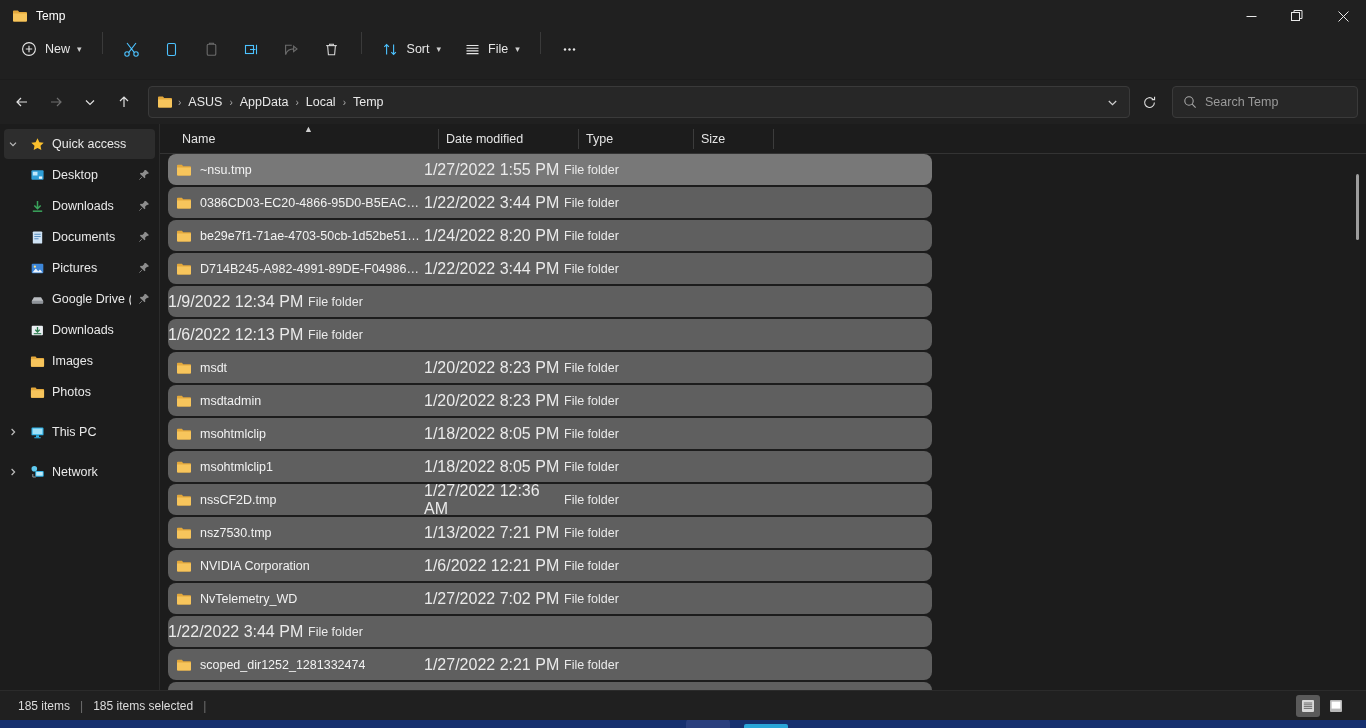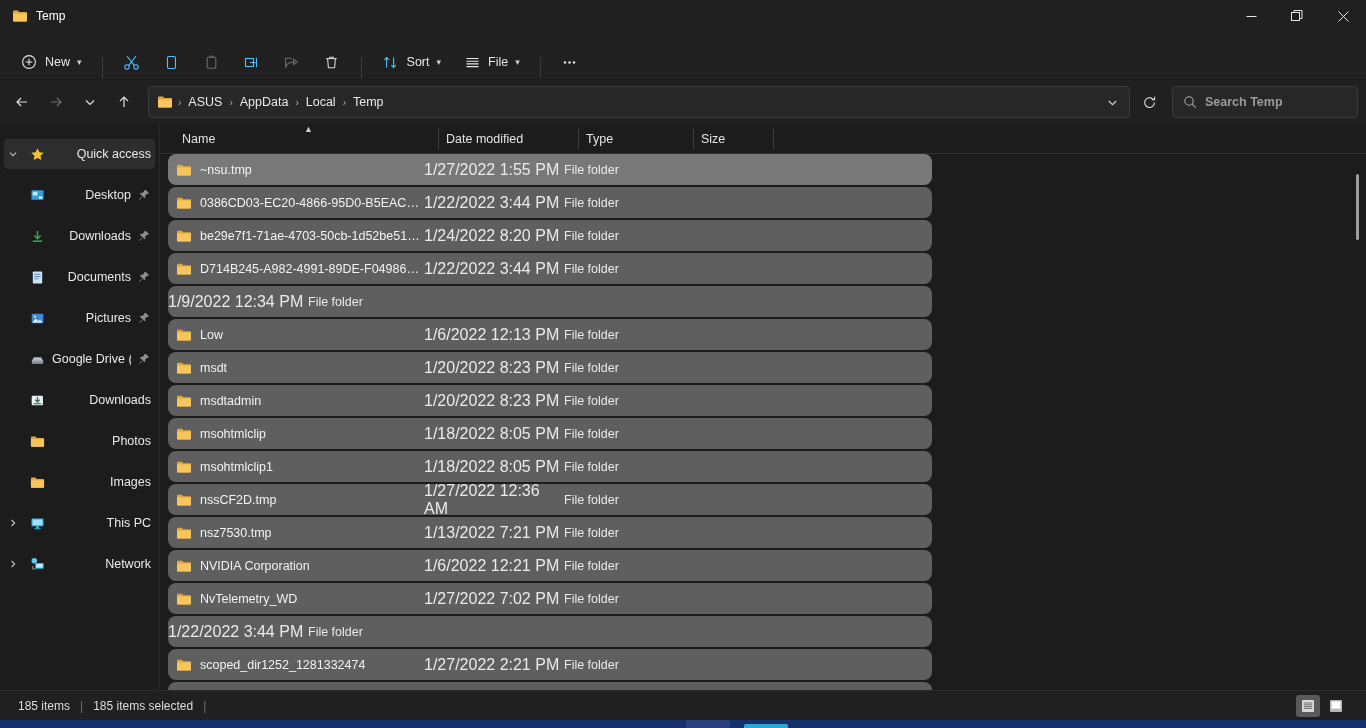--- a/index.html
+++ b/index.html
@@ -44,21 +44,21 @@
   .win-controls { margin-left: auto; display: flex; height: 32px; }
   .win-btn {
     width: 46px; height: 32px; display: flex; align-items: center; justify-content: center;
     color: #e8e8e8;
   }
 
   
   .toolbar {
     height: 48px; flex: 0 0 48px;
     background: #202020;
-    display: flex; align-items: flex-end;
+    display: flex; align-items: flex-start;
     padding: 0 10px; gap: 2px;
     border-bottom: 1px solid #1c1c1c;
   }
   .tb-item {
     height: 34px; display: flex; align-items: center; gap: 7px;
     padding: 0 10px; border-radius: 4px; color: #e6e6e6; font-size: 12.5px;
     white-space: nowrap;
   }
   .tb-icon { display: flex; align-items: center; justify-content: center; width: 18px; height: 18px; }
   .tb-sep { width: 1px; height: 22px; background: #3a3a3a; margin: 0 8px; }
@@ -94,38 +94,37 @@
     width: 30px; height: 30px; margin-left: 2px; border-radius: 4px;
     display: flex; align-items: center; justify-content: center; color: #dcdcdc;
   }
   .searchbox {
     width: 186px; height: 32px; margin-left: 6px;
     background: #272727; border: 1px solid #3a3a3a; border-radius: 4px;
     display: flex; align-items: center; gap: 8px; padding: 0 10px;
   }
   .searchbox input {
     background: transparent; border: 0; outline: 0;
-    color: #cfcfcf; font-size: 12.5px; font-family: inherit; width: 100%; font-weight: bold;
+    color: #cfcfcf; font-size: 12.5px; font-family: inherit; width: 100%;
   }
   .searchbox input::placeholder { color: #9a9a9a; }
 
   
   .body { flex: 1 1 auto; display: flex; min-height: 0; position: relative; }
 
   
   .sidebar {
     width: 160px; flex: 0 0 160px; background: #1c1c1c;
     border-right: 1px solid #2b2b2b;
     padding-top: 4px; overflow: hidden;
   }
   .nav-row {
     height: 30px; display: flex; align-items: center; gap: 6px;
-    margin: 11px 4px; border-radius: 4px; padding-right: 4px;
+    margin: 1px 4px; border-radius: 4px; padding-right: 4px;
     position: relative;
-    text-align: right;
   }
   .nav-row.selected { background: #2d2d2d; }
   .nav-exp {
     width: 18px; flex: 0 0 18px; display:flex; align-items:center; justify-content:center;
     color: #bdbdbd; font-size: 9px;
   }
   .nav-indent { width: 18px; flex: 0 0 18px; }
   .nav-ico { width: 18px; flex: 0 0 18px; display:flex; align-items:center; justify-content:center; }
   .nav-label {
     color: #e9e9e9; font-size: 12.5px; white-space: nowrap; overflow: hidden;
@@ -516,32 +515,32 @@
       </div>
 
       <div class="nav-row">
         <span class="nav-indent"></span>
         <span class="nav-ico">
           <svg width="15" height="15" viewBox="0 0 16 16">
               <path d="M1 3.6a.9.9 0 0 1 .9-.9h4l1.3 1.5h6.9a.9.9 0 0 1 .9.9v7.5a.9.9 0 0 1-.9.9H1.9a.9.9 0 0 1-.9-.9z" fill="#e3a83c"></path>
               <path d="M1 5.6h14v7.0a.9.9 0 0 1-.9.9H1.9a.9.9 0 0 1-.9-.9z" fill="#f7c55c"></path>
             </svg>
         </span>
-        <span class="nav-label">Photos</span>
+        <span class="nav-label">Images</span>
       </div>
 
       <div class="nav-row">
         <span class="nav-indent"></span>
         <span class="nav-ico">
           <svg width="15" height="15" viewBox="0 0 16 16">
               <path d="M1 3.6a.9.9 0 0 1 .9-.9h4l1.3 1.5h6.9a.9.9 0 0 1 .9.9v7.5a.9.9 0 0 1-.9.9H1.9a.9.9 0 0 1-.9-.9z" fill="#e3a83c"></path>
               <path d="M1 5.6h14v7.0a.9.9 0 0 1-.9.9H1.9a.9.9 0 0 1-.9-.9z" fill="#f7c55c"></path>
             </svg>
         </span>
-        <span class="nav-label">Images</span>
+        <span class="nav-label">Photos</span>
       </div>
 
 
       <div class="nav-row" style="margin-top:10px">
         <span class="nav-exp">
           <svg width="10" height="10" viewBox="0 0 10 10" fill="none" stroke="currentColor" stroke-width="1.2">
               <path d="M3.6 2l3 3-3 3"></path>
             </svg>
         </span>
         <span class="nav-ico">
@@ -648,29 +647,20 @@
             <div class="cell-date">1/22/2022 3:44 PM</div>
             <div class="cell-type">File folder</div>
             <div class="cell-size"></div>
           </div>
           <div class="row">
             <div class="cell-date">1/9/2022 12:34 PM</div>
             <div class="cell-type">File folder</div>
             <div class="cell-size"></div>
           </div>
           <div class="row">
-            <div class="cell-name">
-              <span style="display:flex">
-                <svg width="16" height="16" viewBox="0 0 16 16">
-                  <path d="M1 3.6a.9.9 0 0 1 .9-.9h4l1.3 1.5h6.9a.9.9 0 0 1 .9.9v7.5a.9.9 0 0 1-.9.9H1.9a.9.9 0 0 1-.9-.9z" fill="#e3a83c"></path>
-                  <path d="M1 5.6h14v7.0a.9.9 0 0 1-.9.9H1.9a.9.9 0 0 1-.9-.9z" fill="#f7c55c"></path>
-                </svg>
-              </span>
-              <span class="txt">Low</span>
-            </div>
             <div class="cell-date">1/6/2022 12:13 PM</div>
             <div class="cell-type">File folder</div>
             <div class="cell-size"></div>
           </div>
           <div class="row">
             <div class="cell-name">
               <span style="display:flex">
                 <svg width="16" height="16" viewBox="0 0 16 16">
                   <path d="M1 3.6a.9.9 0 0 1 .9-.9h4l1.3 1.5h6.9a.9.9 0 0 1 .9.9v7.5a.9.9 0 0 1-.9.9H1.9a.9.9 0 0 1-.9-.9z" fill="#e3a83c"></path>
                   <path d="M1 5.6h14v7.0a.9.9 0 0 1-.9.9H1.9a.9.9 0 0 1-.9-.9z" fill="#f7c55c"></path>

